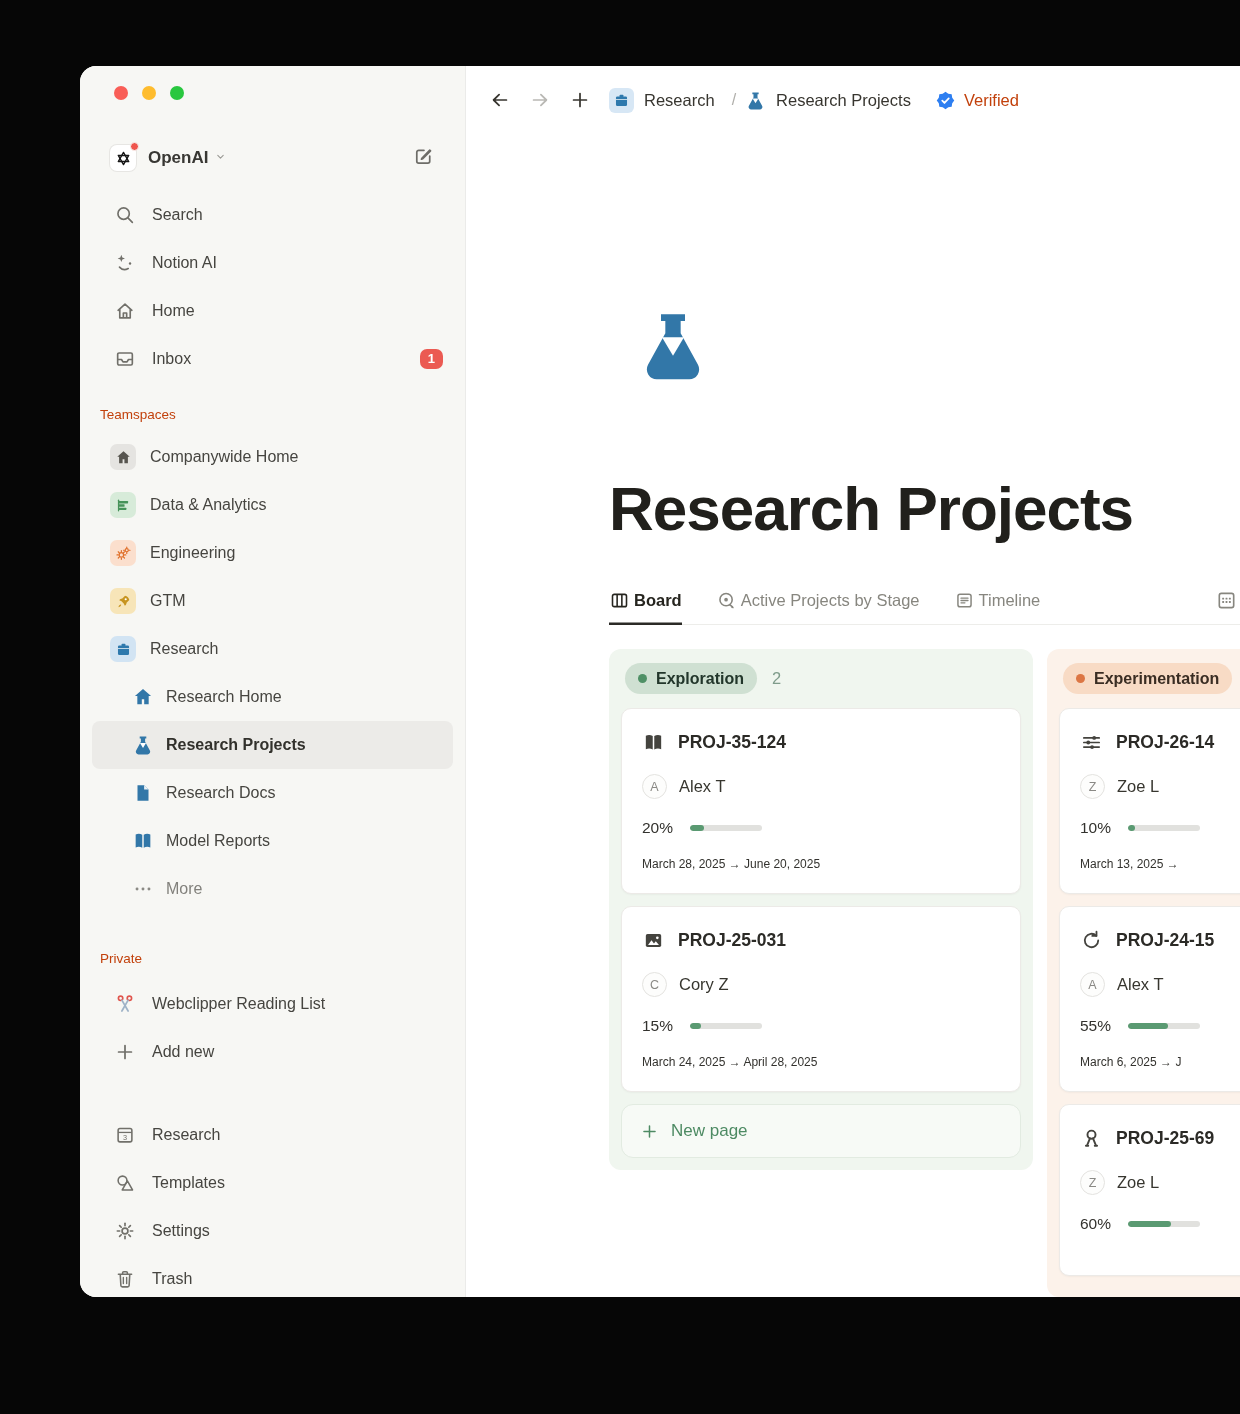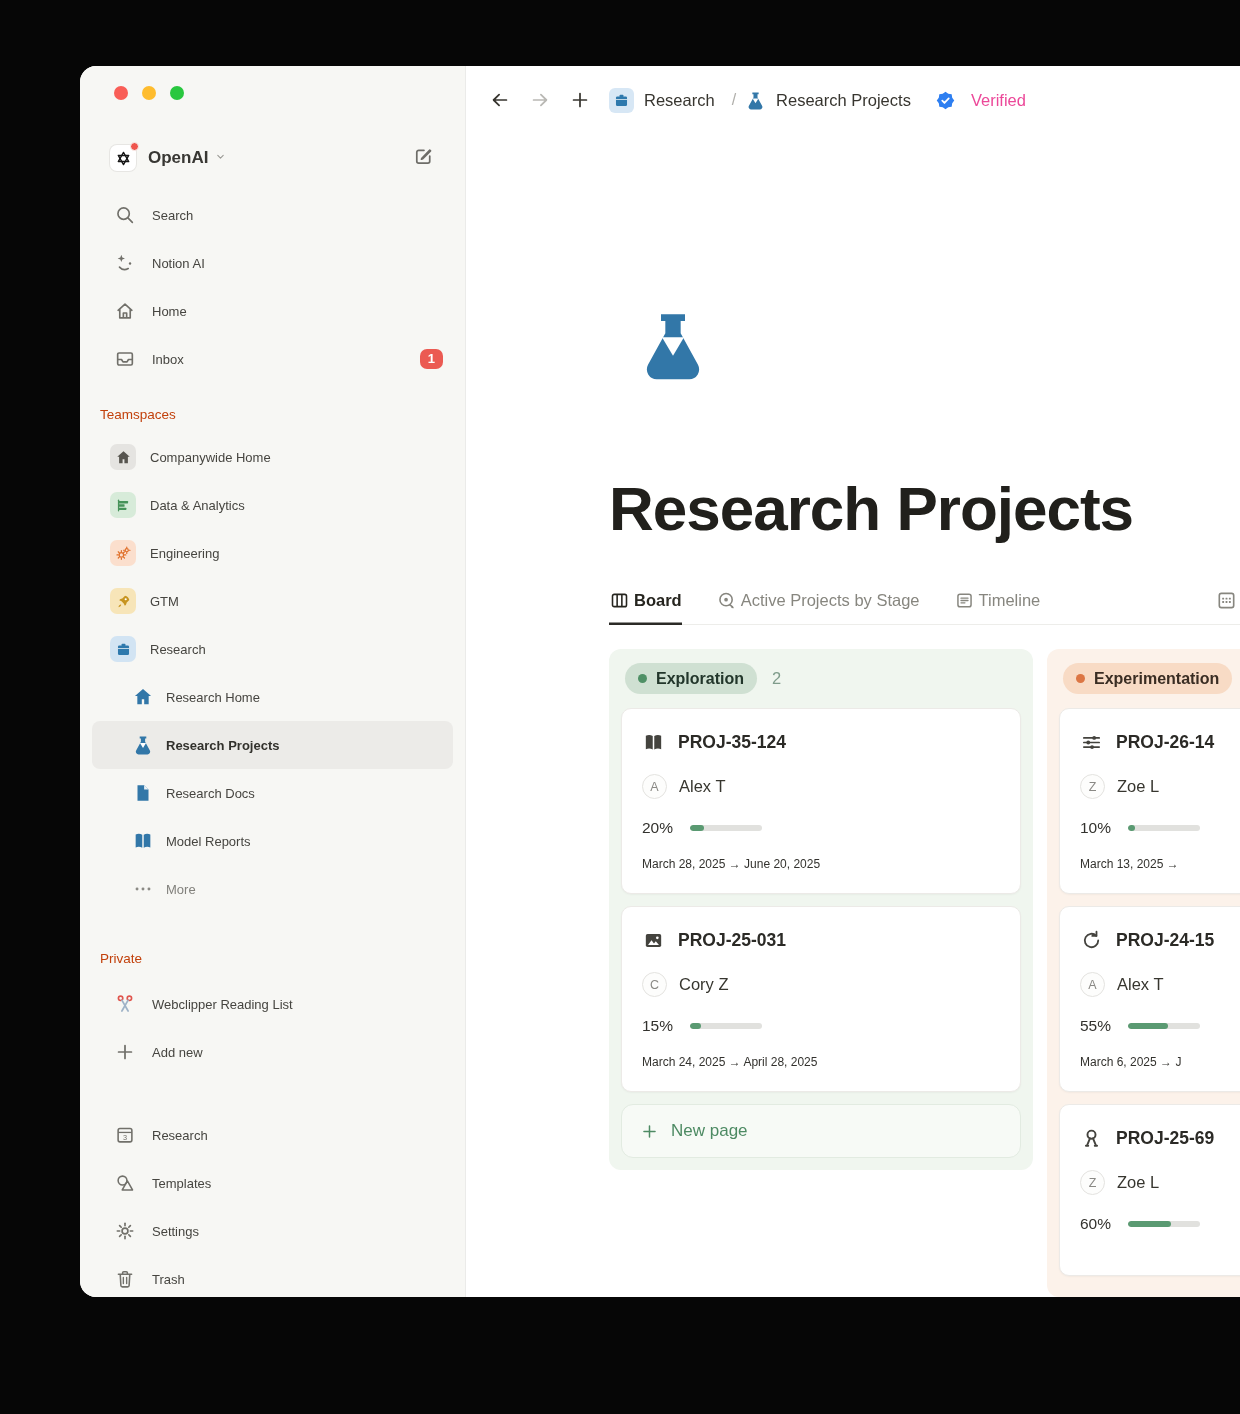--- a/index.html
+++ b/index.html
@@ -20,21 +20,21 @@
              box-shadow:0 0 0 1px #e7e6e3; display:flex; align-items:center; justify-content:center; color:#161616; }
   .ws-logo svg { width:17px; height:17px; }
   .ws-dot { position:absolute; top:-3px; right:-3px; width:9px; height:9px; border-radius:50%; background:#ef554d; border:1.5px solid #f7f7f4; }
   .ws-name { margin-left:12px; font-size:17px; font-weight:700; color:#383733; }
   .ws-chev { margin-left:6px; color:#9a9994; } .ws-chev svg{width:13px;height:13px}
   .ws-compose { margin-left:auto; color:#6e6d68; } .ws-compose svg{width:23px;height:23px}
 
   .srow { display:flex; align-items:center; height:48px; margin:0 12px; padding-left:22px; border-radius:8px; }
   .srow .sicon { width:22px; height:22px; color:#71706a; flex:none; display:flex; }
   .srow .sicon svg { width:22px; height:22px; }
-  .slabel { margin-left:16px; font-size:13px; font-weight:500; color:#464540; white-space:nowrap; }
+  .slabel { margin-left:16px; font-size:16px; font-weight:500; color:#464540; white-space:nowrap; }
   .nav { margin-top:11px; }
   .badge { margin-left:auto; margin-right:10px; background:#eb5a52; color:#fff; font-size:13px; font-weight:700;
            border-radius:7px; padding:2px 8px; line-height:16px; }
 
   .sec-label { margin:24px 0 11px 20px; font-size:13.5px; font-weight:500; color:#c2410c; }
   .ts-tile { width:26px; height:26px; border-radius:7px; flex:none; display:flex; align-items:center; justify-content:center; }
   .ts-tile svg { width:17px; height:17px; }
   .ts-row { padding-left:18px; }
   .ts-row .slabel { margin-left:14px; }
   .tile-gray{background:#e5e4e1;color:#57554f} .tile-green{background:#d7ebd9;color:#47935a}
@@ -58,21 +58,21 @@
   .tb-ic { display:flex; color:#37352f; margin-right:18px; } .tb-ic svg{width:22px;height:22px}
   .tb-ic.dim { color:#b9b8b4; }
   .crumb { display:flex; align-items:center; margin-right:8px; }
   .crumb-tile { width:25px; height:25px; border-radius:6px; background:#d7e7f5; color:#2e79ad; display:flex; align-items:center; justify-content:center; }
   .crumb-tile svg{width:17px;height:17px}
   .crumb-flask { color:#3277a8; display:flex; } .crumb-flask svg{width:21px;height:21px}
   .crumb-label { margin-left:10px; font-size:16.5px; font-weight:500; color:#37352f; white-space:nowrap; }
   .crumb-sep { margin:0 9px; color:#b0afab; font-size:16px; }
   .verified { display:flex; align-items:center; margin-left:16px; }
   .verified .seal { color:#2e7ff1; display:flex; } .verified .seal svg{width:21px;height:21px}
-  .verified .vlabel { margin-left:15px; font-size:16.5px; font-weight:500; color:#ec4899; }
+  .verified .vlabel { margin-left:8px; font-size:16.5px; font-weight:500; color:#c2410c; }
 
   .content { flex:1; display:flex; flex-direction:column; padding-left:143px; overflow:hidden; }
   .page-icon { margin-top:171px; margin-left:24px; color:#3277a8; height:80px; flex:none; }
   .page-icon svg { width:80px; height:80px; }
   .page-title { margin-top:88px; font-size:62px; font-weight:700; letter-spacing:-1px; color:#21201c; line-height:1.15; }
 
   .tabs { margin-top:33px; height:48px; flex:none; display:flex; align-items:center; gap:34px; border-bottom:1px solid #ededea; }
   .tab { display:flex; align-items:center; gap:4px; height:48px; color:#87867f; font-size:16.5px; font-weight:500; white-space:nowrap; }
   .tab svg { width:21px; height:21px; }
   .tab.active { color:#26251f; font-weight:600; box-shadow:inset 0 -2.5px 0 #2b2a26; }

